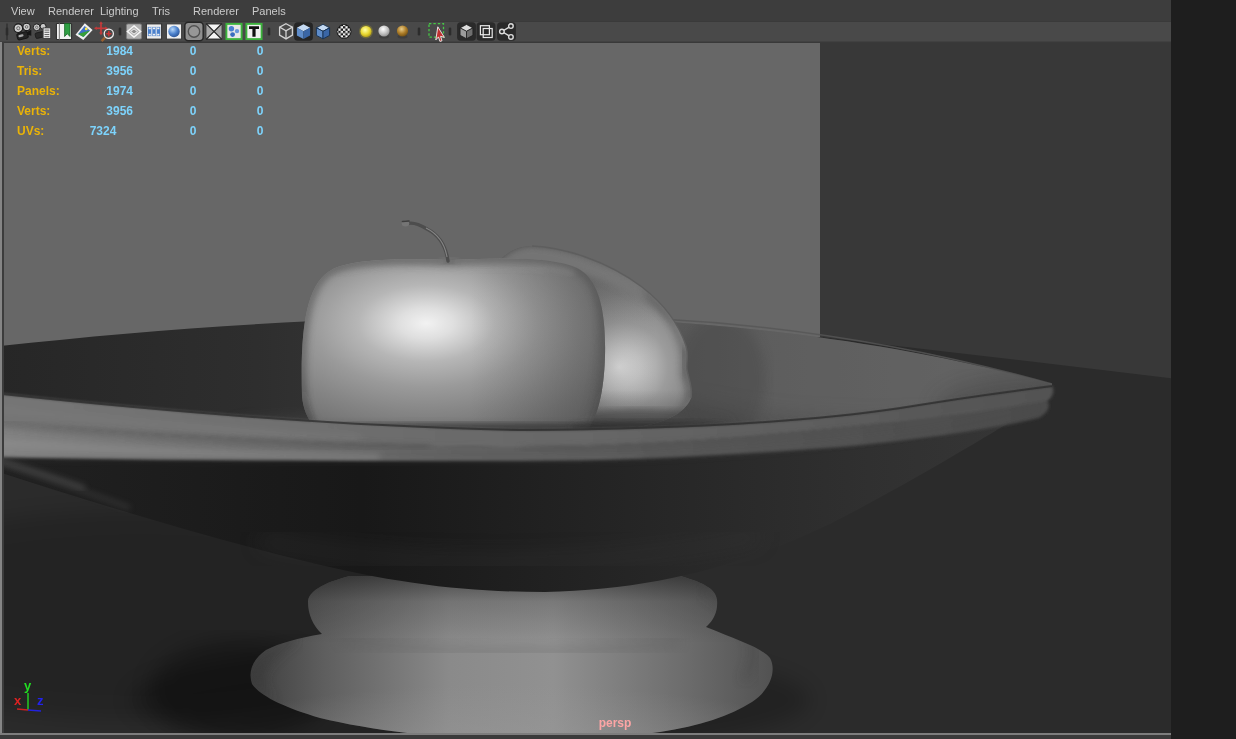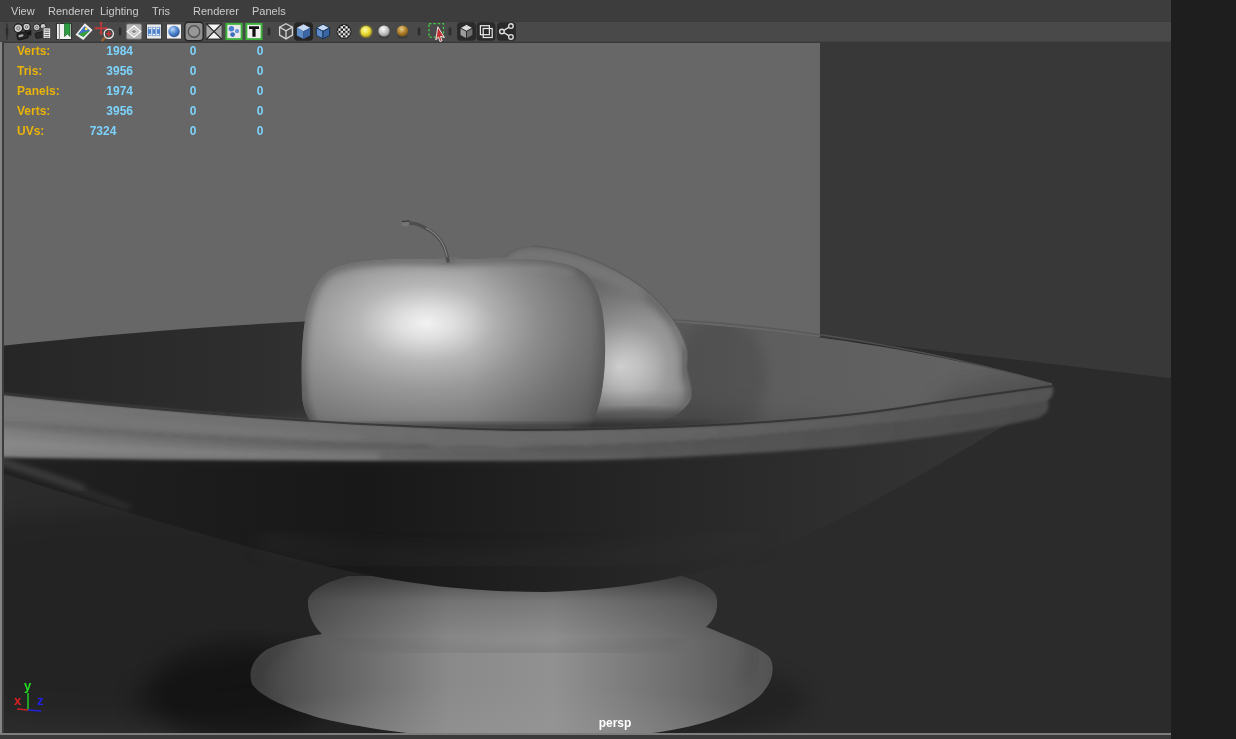--- a/index.html
+++ b/index.html
@@ -6,21 +6,21 @@
   #root{position:relative;width:1171px;height:739px;overflow:hidden;
         font-family:"Liberation Sans",sans-serif;background:#3e3e3e;}
   #scene{position:absolute;left:0;top:0;}
   #menubar{position:absolute;left:0;top:0;width:1236px;height:21px;background:#3d3d3d;z-index:10;}
   #menubar span{position:absolute;top:4.5px;font-size:11px;color:#cbcbcb;white-space:pre;}
   #toolbar{position:absolute;left:0;top:21px;z-index:10;}
   .hud{position:absolute;font-size:12px;font-weight:bold;z-index:6;}
   .hlab{color:#eab308;}
   .hval{color:#7dd3fc;}
   #persp{position:absolute;left:585px;top:716px;width:60px;text-align:center;
-         font-size:12px;font-weight:bold;color:#ffffff;z-index:6;}
+         font-size:12px;font-weight:bold;color:#fca5a5;z-index:6;}
   .bord{position:absolute;background:#7d7d7d;z-index:20;}
 </style>
 </head>
 <body>
 <div id="root">
   <svg id="scene" width="1236" height="739" viewBox="0 0 1236 739">
     <defs>
       <linearGradient id="gInter" x1="0" y1="0" x2="1" y2="0">
         <stop offset="0" stop-color="#262626"></stop>
         <stop offset="0.25" stop-color="#2e2e2e"></stop>

